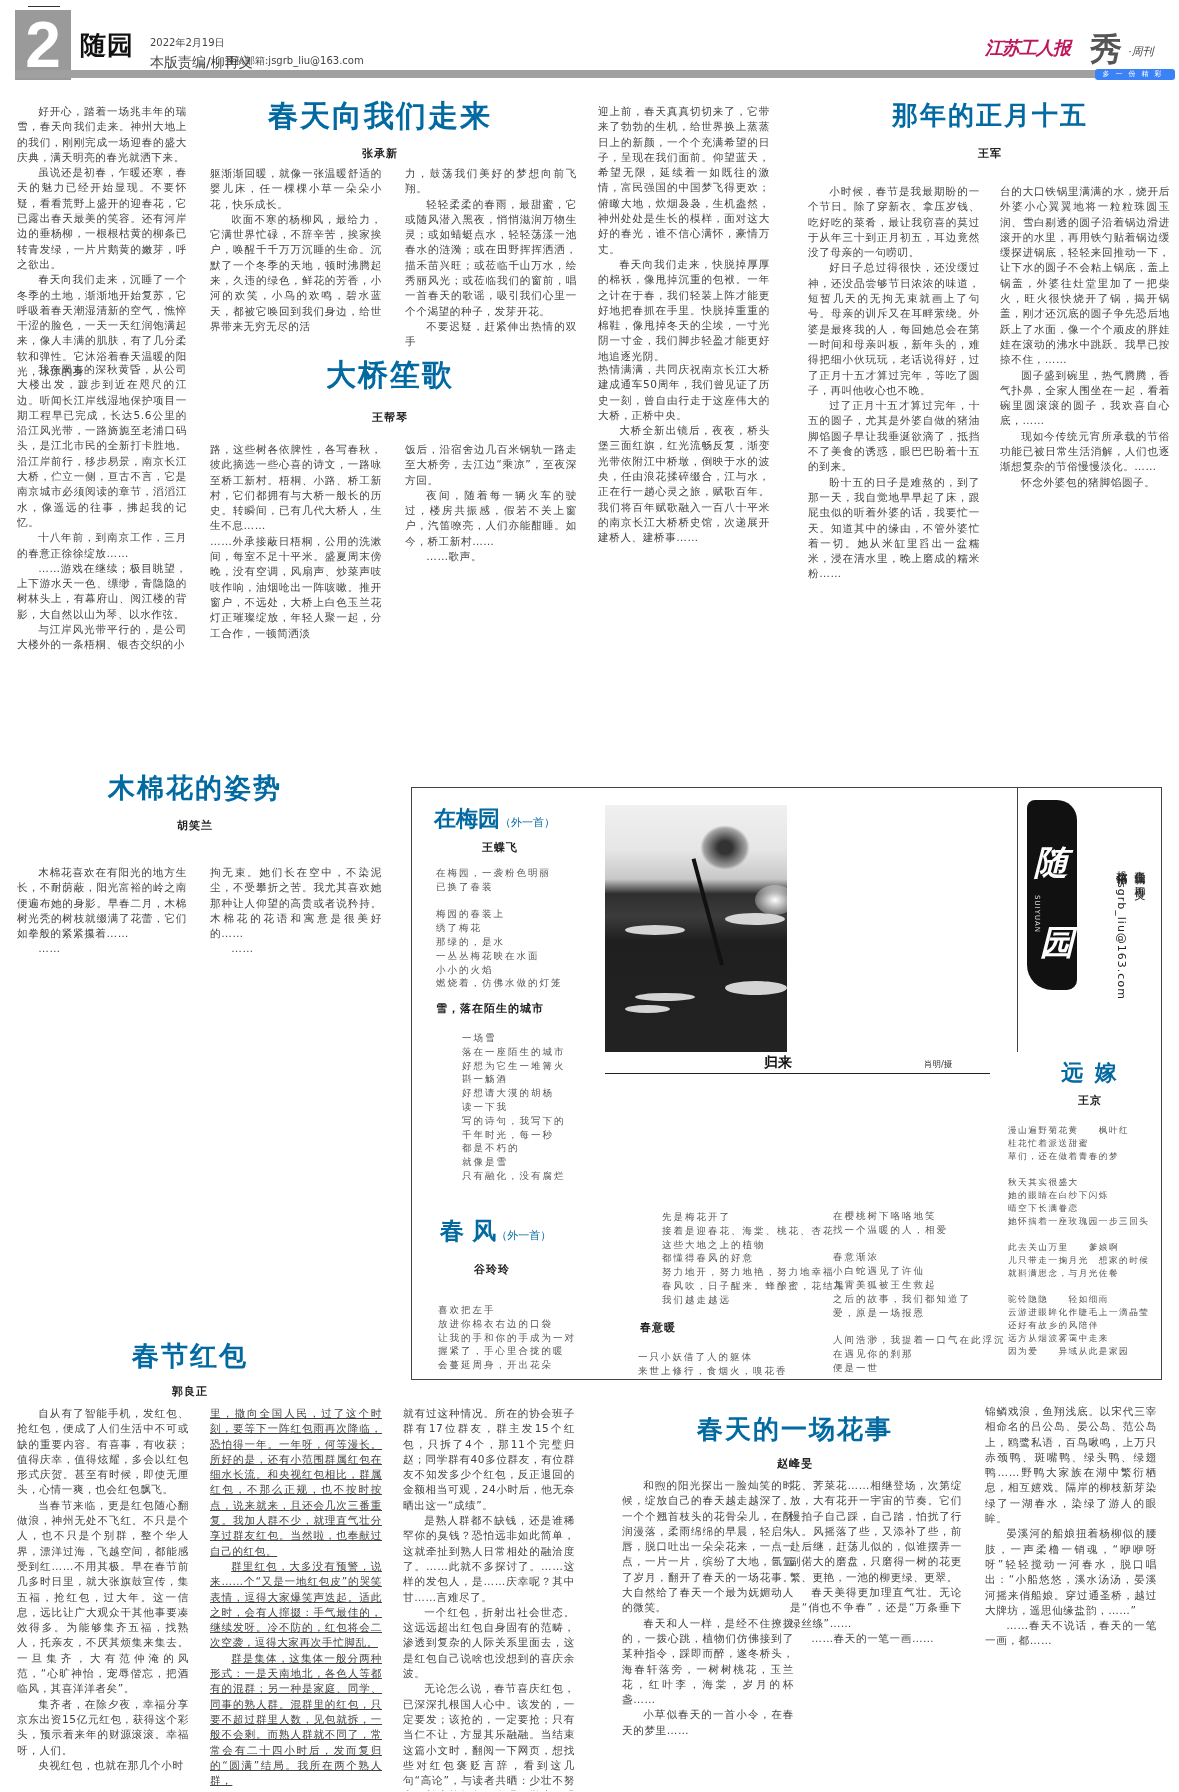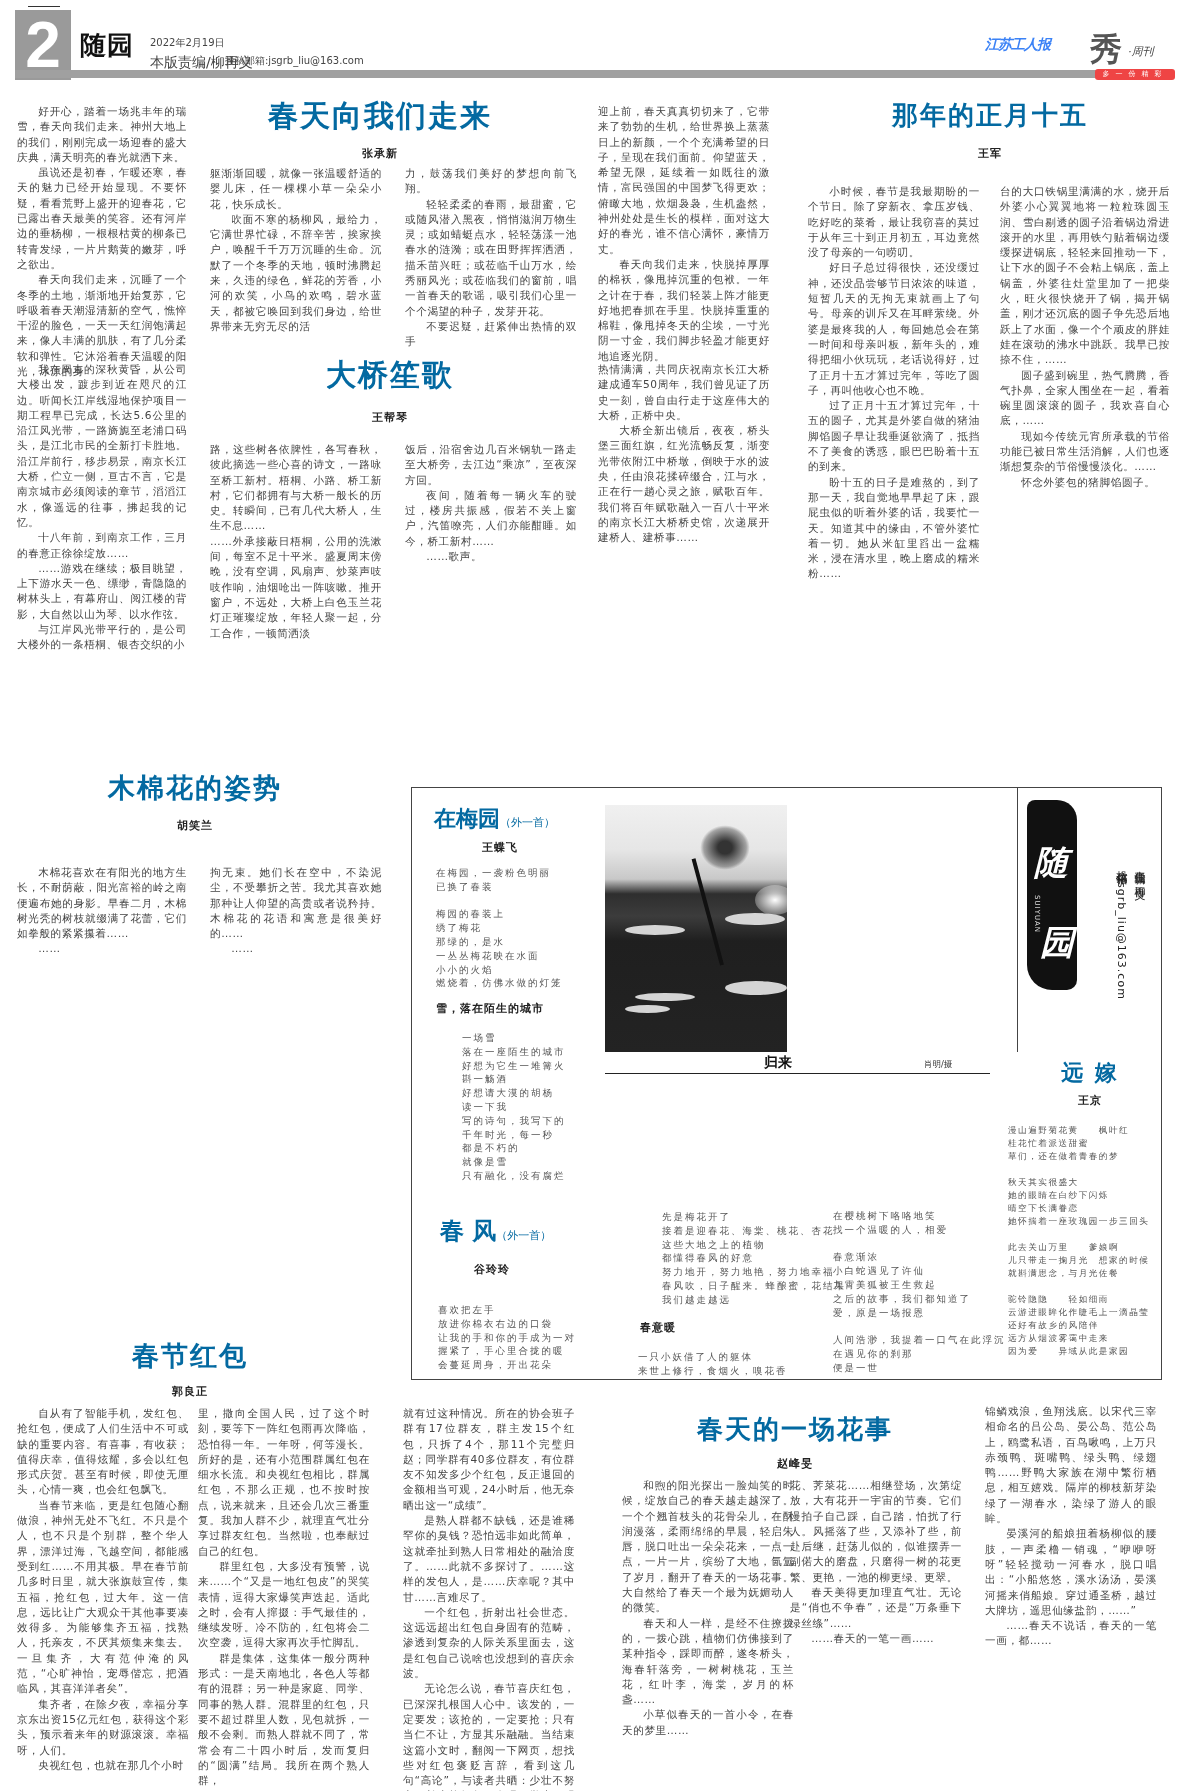--- a/index.html
+++ b/index.html
@@ -8,24 +8,24 @@
 
   
   .mast-topline { position: absolute; left: 28px; top: 6px; width: 32px; height: 1px; background: #333; }
   .page-num-box { position: absolute; left: 15px; top: 10px; width: 56px; height: 70px; background: #9a9a9a; color: #fff;
     font-family: "Liberation Sans", sans-serif; font-weight: bold; font-size: 64px; line-height: 70px; text-align: center; }
   .section-title { position: absolute; left: 80px; top: 28px; font-family: "DejaVu Serif", serif; font-size: 26px; font-weight: bold; color: #111; letter-spacing: 1px; }
   .mast-date { position: absolute; left: 150px; top: 36px; font-size: 10px; color: #444; }
   .mast-editor { position: absolute; left: 150px; top: 54px; font-size: 14px; color: #444; }
   .mast-email { position: absolute; left: 225px; top: 54px; font-size: 10px; color: #444; }
   .mast-rule { position: absolute; left: 15px; top: 70px; width: 1095px; height: 8px; background: #a0a0a0; }
-  .logo-text { position: absolute; left: 985px; top: 36px; font-family: Liberation Sans, sans-serif; font-size: 14px; font-style: italic; color: #3b82f6; font-weight: bold; letter-spacing: -1px; }
+  .logo-text { position: absolute; left: 985px; top: 36px; font-family: Liberation Sans, sans-serif; font-size: 18px; font-style: italic; color: #be185d; font-weight: bold; letter-spacing: -1px; }
   .logo-xiu { position: absolute; left: 1090px; top: 28px; font-family: "DejaVu Serif", serif; font-size: 32px; font-weight: bold; color: #555; }
   .logo-weekly { position: absolute; left: 1128px; top: 44px; font-size: 11px; color: #444; font-style: italic; }
-  .logo-slogan { position: absolute; left: 1095px; top: 69px; width: 80px; height: 11px; background: #ef4444; border-radius: 3px; color: #fff; font-size: 7px; line-height: 11px; text-align: center; letter-spacing: 6px; }
+  .logo-slogan { position: absolute; left: 1095px; top: 69px; width: 80px; height: 11px; background: #3b82f6; border-radius: 3px; color: #fff; font-size: 7px; line-height: 11px; text-align: center; letter-spacing: 6px; }
 
   
   .col { position: absolute; font-size: 10.6px; line-height: 15.3px; color: #444; text-align: justify; letter-spacing: 0.6px; }
   .col p { text-indent: 2em; }
   .col p.noindent { text-indent: 0; }
   .headline { position: absolute; font-family: "DejaVu Serif", serif; font-weight: bold; color: #0369a1; text-align: center; letter-spacing: 2px; }
   .byline { position: absolute; font-size: 11px; font-weight: bold; color: #222; text-align: center; letter-spacing: 1px; }
 
   
   .poetry-box { position: absolute; left: 411px; top: 787px; width: 751px; height: 593px; border: 1.5px solid #444; }
@@ -253,21 +253,21 @@
 
 <div>
   <div class="headline" style="left:125px; top:1338px; width:130px; font-size:27px;">春节红包</div>
   <div class="byline" style="left:160px; top:1384px; width:60px;">郭良正</div>
   <div class="col" style="left:17px; top:1406px; width:172px; height:385px; overflow:hidden;">
     <p>自从有了智能手机，发红包、抢红包，便成了人们生活中不可或缺的重要内容。有喜事，有收获；值得庆幸，值得炫耀，多会以红包形式庆贺。甚至有时候，即使无厘头，心情一爽，也会红包飘飞。</p>
     <p>当春节来临，更是红包随心翻做浪，神州无处不飞红。不只是个人，也不只是个别群，整个华人界，漂洋过海，飞越空间，都能感受到红……不用其极。早在春节前几多时日里，就大张旗鼓宣传，集五福，抢红包，过大年。这一信息，远比让广大观众干其他事要凑效得多。为能够集齐五福，找熟人，托亲友，不厌其烦集来集去。一旦集齐，大有范仲淹的风范，“心旷神怡，宠辱偕忘，把酒临风，其喜洋洋者矣”。</p>
     <p>集齐者，在除夕夜，幸福分享京东出资15亿元红包，获得这个彩头，预示着来年的财源滚滚。幸福呀，人们。</p>
     <p>央视红包，也就在那几个小时</p>
   </div>
-  <div class="col" style="left:198px; top:1406px; width:172px; height:385px; overflow:hidden;">
+  <div class="col" style="left:210px; top:1406px; width:172px; height:385px; overflow:hidden;text-decoration:underline;">
     <p class="noindent">里，撒向全国人民，过了这个时刻，要等下一阵红包雨再次降临，恐怕得一年。一年呀，何等漫长。所好的是，还有小范围群属红包在细水长流。和央视红包相比，群属红包，不那么正规，也不按时按点，说来就来，且还会几次三番重复。我加人群不少，就理直气壮分享过群友红包。当然啦，也奉献过自己的红包。</p>
     <p>群里红包，大多没有预警，说来……个“又是一地红包皮”的哭笑表情，逗得大家爆笑声迭起。适此之时，会有人撺掇：手气最佳的，继续发呀。冷不防的，红包将会二次空袭，逗得大家再次手忙脚乱。</p>
     <p>群是集体，这集体一般分两种形式：一是天南地北，各色人等都有的混群；另一种是家庭、同学、同事的熟人群。混群里的红包，只要不超过群里人数，见包就拆，一般不会剩。而熟人群就不同了，常常会有二十四小时后，发而复归的“圆满”结局。我所在两个熟人群，</p>
   </div>
   <div class="col" style="left:403px; top:1406px; width:172px; height:385px; overflow:hidden;">
     <p class="noindent">就有过这种情况。所在的协会班子群有17位群友，群主发15个红包，只拆了4个，那11个完璧归赵；同学群有40多位群友，有位群友不知发多少个红包，反正退回的金额相当可观，24小时后，他无奈晒出这一“成绩”。</p>
     <p>是熟人群都不缺钱，还是谁稀罕你的臭钱？恐怕远非如此简单，这就牵扯到熟人日常相处的融洽度了。……此就不多探讨了。……这样的发包人，是……庆幸呢？其中甘……言难尽了。</p>
     <p>一个红包，折射出社会世态。这远远超出红包自身固有的范畴，渗透到复杂的人际关系里面去，这是红包自己说啥也没想到的喜庆余波。</p>
     <p>无论怎么说，春节喜庆红包，已深深扎根国人心中。该发的，一定要发；该抢的，一定要抢；只有当仁不让，方显其乐融融。当结束这篇小文时，翻阅一下网页，想找些对红包褒贬言辞，看到这几句“高论”，与读者共晒：少壮不努力，长大抢红包。春眠不觉晓，醒来抢红包。举头望明月，低头抢红包。</p>
   </div>

